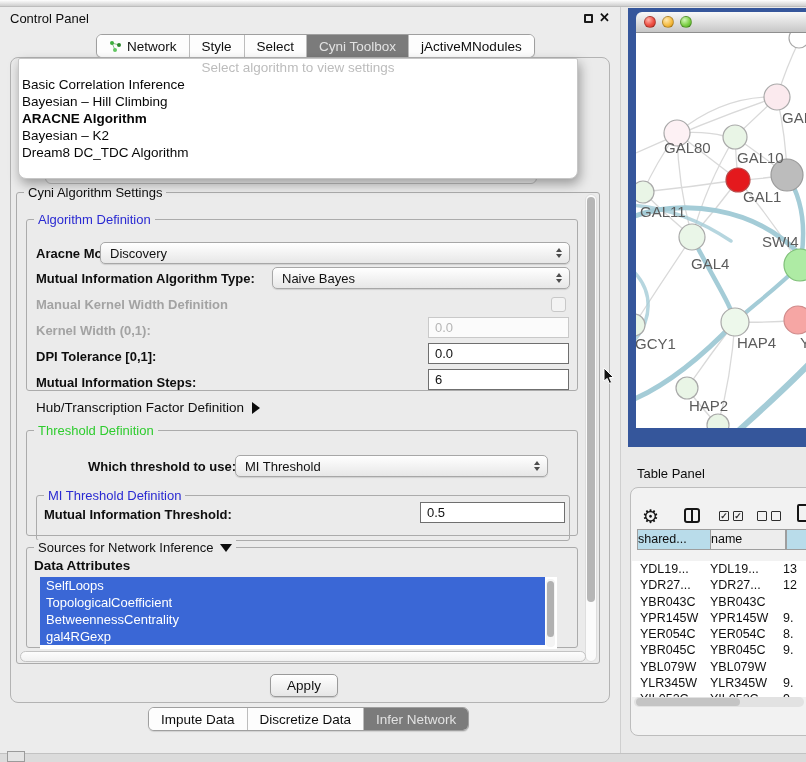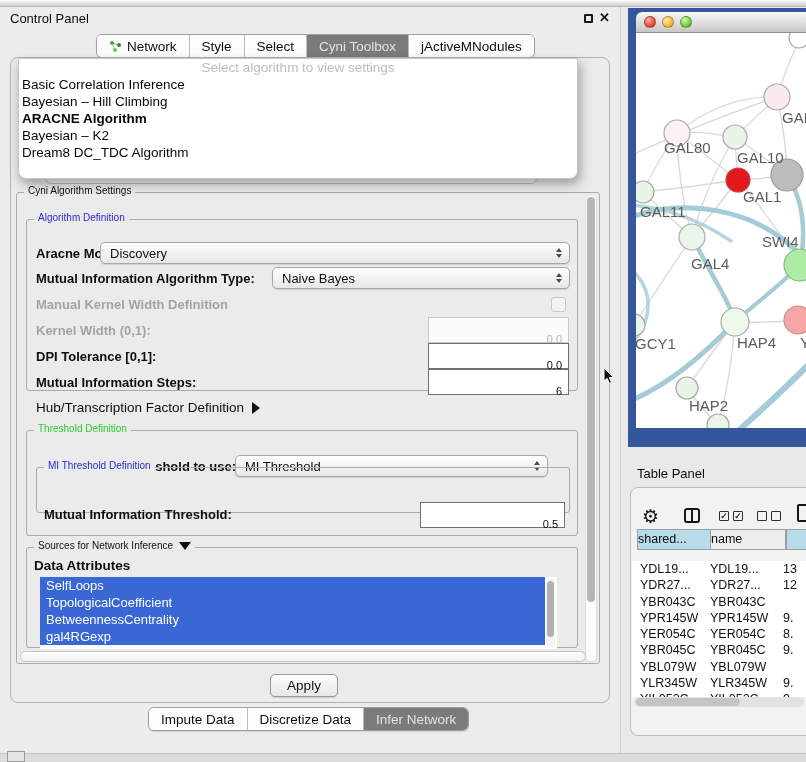--- a/index.html
+++ b/index.html
@@ -29,42 +29,42 @@
   .ghost-combo{left:45px;top:153px;width:492px;height:24px;border:1px solid #bdbdbd;border-radius:6px;background:#f3f3f3;color:#bdbdbd;font-size:13px;line-height:22px;padding-left:10px;overflow:hidden;z-index:1}
 
   
   .popup{left:18px;top:51px;width:560px;height:121px;background:#fff;border:1px solid #c6c6c6;border-radius:2px 2px 8px 8px;box-shadow:2px 5px 12px rgba(0,0,0,.35);z-index:6;overflow:hidden}
   .dd-prompt{text-align:center;color:#bcbcbc;font-size:13.5px;height:17px;line-height:17px}
   .dd-item{font-size:13.5px;height:17px;line-height:17px;padding-left:3px;color:#070707}
   .dd-item.b{font-weight:bold}
 
   
   .fs{position:absolute;border:1px solid #ababab;border-radius:3px}
-  .fs>.lg{position:absolute;top:-8px;left:7px;background:#ebebeb;padding:0 4px;font-size:10px;white-space:nowrap;display:flex;align-items:center;gap:6px}
+  .fs>.lg{position:absolute;top:-8px;left:7px;background:#ebebeb;padding:0 4px;font-size:13px;white-space:nowrap;display:flex;align-items:center;gap:6px}
   .lg-blue{color:#2a2ad2}
   .lg-green{color:#2ecc2e}
 
   .fs-cyni{left:16px;top:185px;width:584px;height:472px}
   .fs-alg{left:26px;top:212px;width:552px;height:172px}
   .fs-thr{left:26px;top:423px;width:552px;height:106px}
-  .fs-mi{left:36px;top:460px;width:534px;height:46px}
+  .fs-mi{left:36px;top:488px;width:534px;height:46px}
   .fs-src{left:26px;top:540px;width:552px;height:101px}
 
   .lbl{position:absolute;font-size:13px;font-weight:bold;color:#0e0e0e;white-space:nowrap}
   .lbl.dis{color:#a3a3a3}
   .plain{font-weight:normal}
 
   
   .combo{position:absolute;height:22px;border:1px solid #a7a7a7;border-radius:5px;background:linear-gradient(#ffffff,#e7e7e7);font-size:13px;display:flex;align-items:center;padding-left:9px;box-shadow:0 1px 1px rgba(0,0,0,.12)}
   .combo .arrows{margin-left:auto;margin-right:7px;display:flex;flex-direction:column;gap:2px}
   .tri-up{width:0;height:0;border-left:3.5px solid transparent;border-right:3.5px solid transparent;border-bottom:4.5px solid #4c4c4c}
   .tri-dn{width:0;height:0;border-left:3.5px solid transparent;border-right:3.5px solid transparent;border-top:4.5px solid #4c4c4c}
 
   
-  .field{position:absolute;height:21px;border:1px solid #6f6f6f;background:#fff;font-size:11px;text-align:right;padding:12px 6px;line-height:19px}
+  .field{position:absolute;height:21px;border:1px solid #6f6f6f;background:#fff;font-size:13px;text-align:left;padding:0 6px;line-height:19px}
   .field.dis{border:1px solid #c9c9c9;background:#fbfbfb;color:#b6b6b6}
 
   .checkbox{position:absolute;left:551px;top:290px;width:15px;height:15px;border:1px solid #c8c8c8;border-radius:3px;background:#f3f3f3}
 
   .hub-tri{display:inline-block;width:0;height:0;border-top:6px solid transparent;border-bottom:6px solid transparent;border-left:8px solid #0c0c0c;margin-left:8px;vertical-align:-2px}
   .src-tri{display:inline-block;width:0;height:0;border-left:6px solid transparent;border-right:6px solid transparent;border-top:8px solid #0c0c0c}
 
   
   .attr-list{left:40px;top:570px;width:517px;height:72px;background:#fff;overflow:hidden}
   .attr-item{height:17px;line-height:17px;padding-left:6px;font-size:13px;color:#fff;background:#3a67d6;width:505px}

